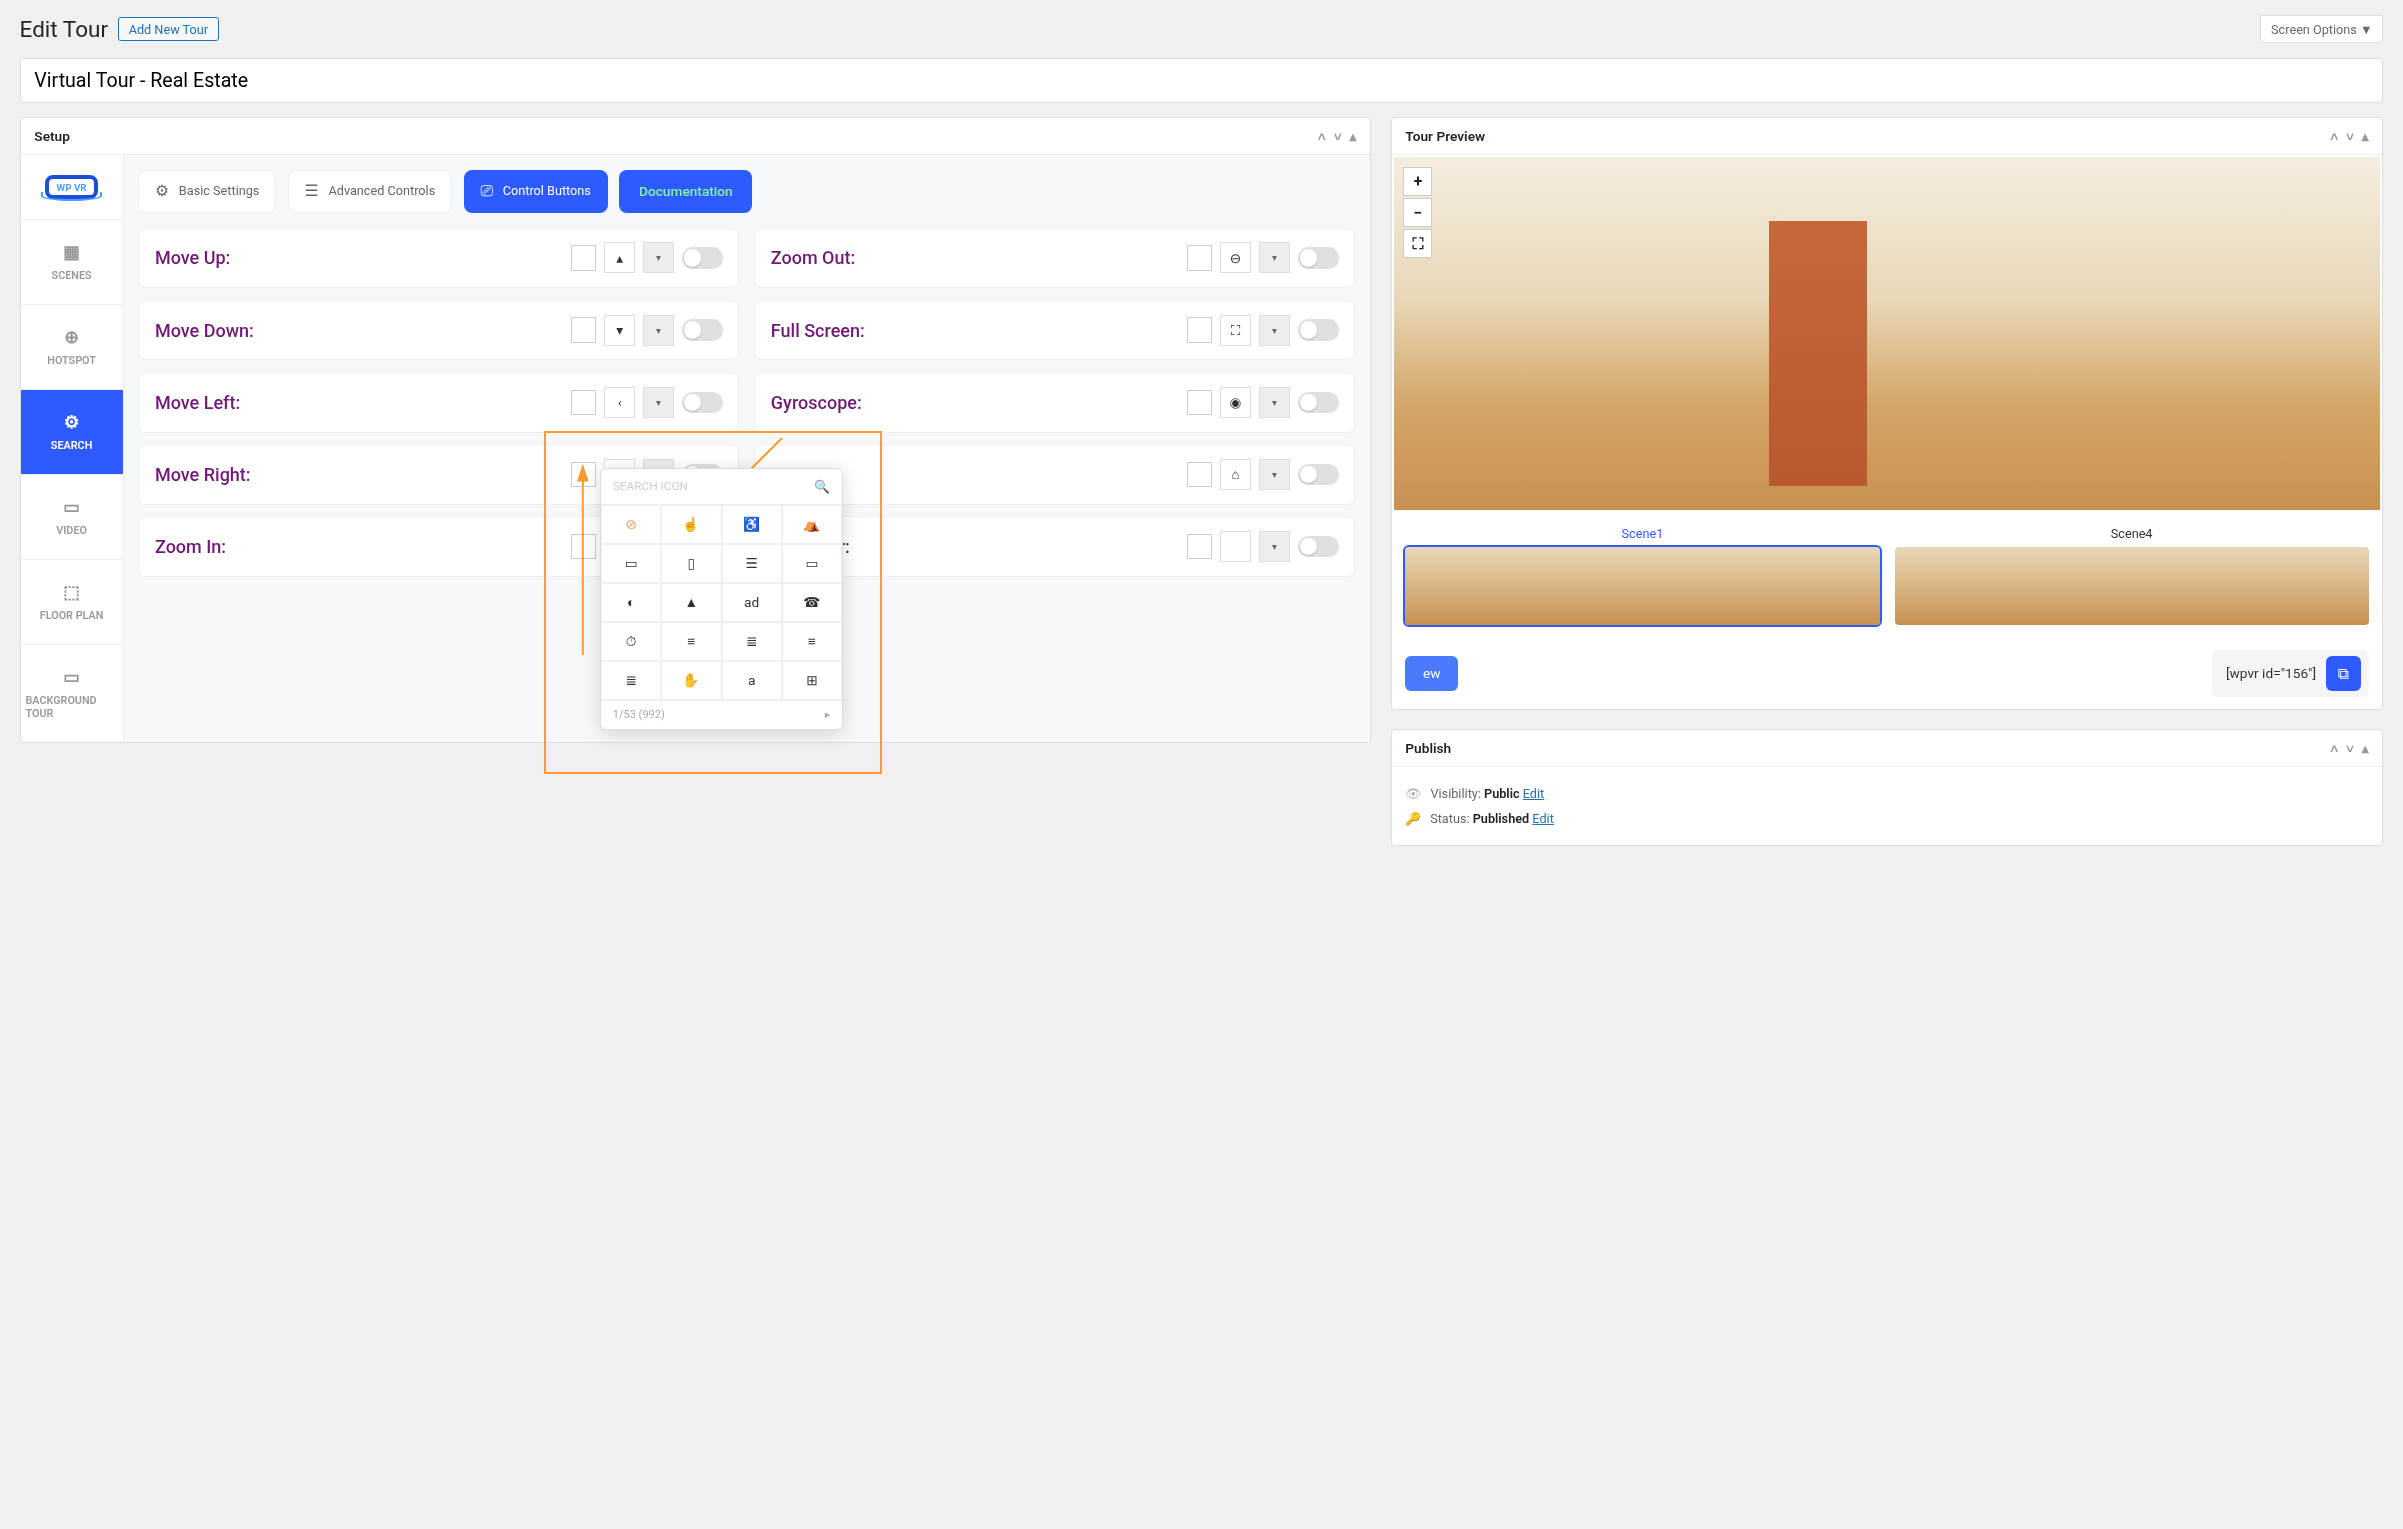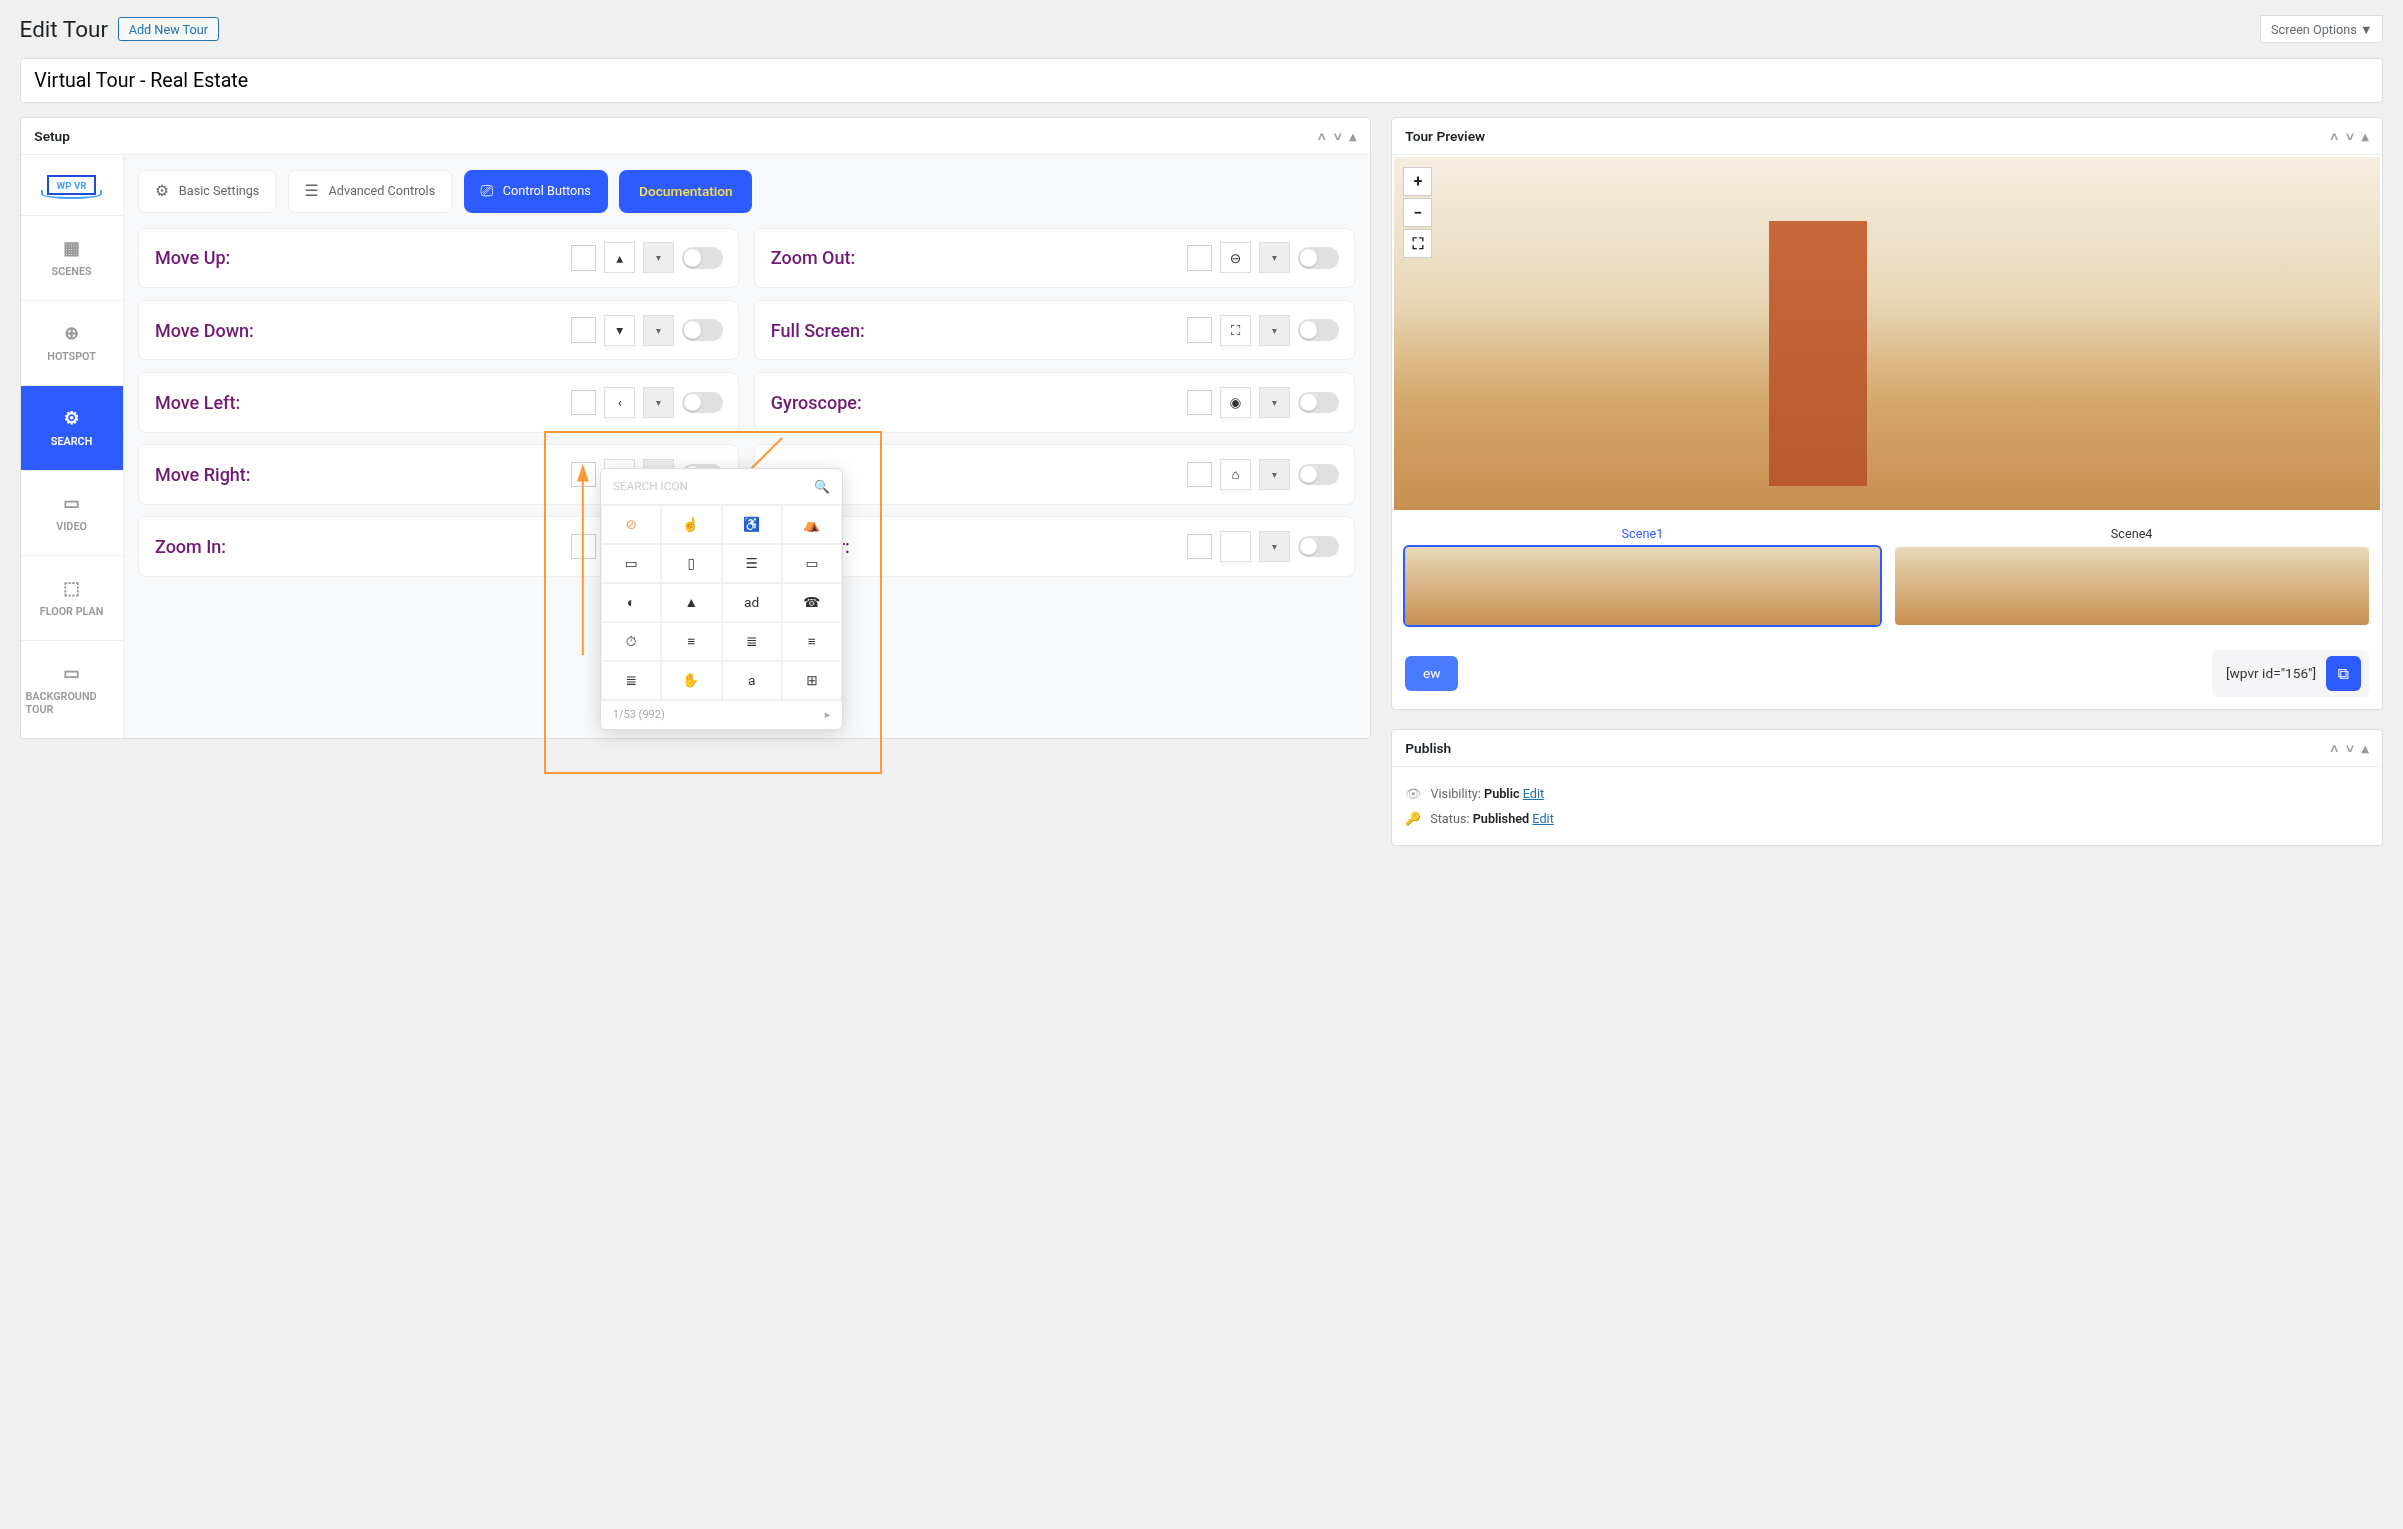--- a/index.html
+++ b/index.html
@@ -17,28 +17,28 @@
 .panel { background:#fff; border:1px solid #ddd; border-radius:3.9px; margin-bottom:19.6px; }
 .panel-head { display:flex; justify-content:space-between; align-items:center; padding:9.8px 13.7px; border-bottom:1px solid #eee; font-weight:600; font-size:13.7px; }
 .panel-toggles { display:flex; gap:7.8px; color:#999; }
 .panel-toggles span { cursor:pointer; font-size:13.7px; }
 .setup-body { display:flex; }
 .side-tabs { width:103px; border-right:1px solid #eee; }
 .side-tab { display:flex; flex-direction:column; align-items:center; justify-content:center; padding:21.6px 4.9px; border-bottom:1px solid #eee; color:#999; cursor:pointer; font-size:10.8px; font-weight:600; gap:7.8px; }
 .side-tab.active { background:#2d5bff; color:#fff; }
 .side-tab .ico { font-size:17.6px; }
 .logo-tab { padding:19.6px 4.9px; text-align:center; }
-.logo-badge { display:inline-block; border:2px solid #1d4ed8; border-radius:0; padding:2.9px 7.8px; font-size:9.8px; font-weight:700; color:#4a9fff; position:relative; }
+.logo-badge { display:inline-block; border:4px solid #1d4ed8; border-radius:8px; padding:2.9px 7.8px; font-size:9.8px; font-weight:700; color:#4a9fff; position:relative; }
 .logo-badge::after { content:""; position:absolute; left:-7.8px; right:-7.8px; bottom:-5.9px; height:7.8px; border:2px solid #4a9fff; border-top:0; border-radius:0 0 50% 50%; }
 .content-area { flex:1; padding:14.7px; background:#f7f8fa; }
 .tabs-row { display:flex; gap:11.8px; margin-bottom:14.7px; }
 .tab-btn { display:flex; align-items:center; gap:9.8px; padding:9.8px 15.7px; background:#fff; border:1px solid #eee; border-radius:7.8px; cursor:pointer; color:#666; font-size:12.7px; line-height:1.3; }
 .tab-btn.selected { background:#2d5bff; color:#fff; border-color:#2d5bff; }
 .tab-btn .ti { font-size:15.7px; }
-.doc-btn { background:#2d5bff; color:#fde047; border:0; padding:13.7px 19.6px; border-radius:7.8px; font-size:13.7px; font-weight:500; cursor:pointer; }
+.doc-btn { background:#2d5bff; color:#86efac; border:0; padding:13.7px 19.6px; border-radius:7.8px; font-size:13.7px; font-weight:500; cursor:pointer; }
 .controls-grid { display:flex; gap:14.7px; }
 .ctrl-col { flex:1; display:flex; flex-direction:column; gap:11.8px; }
 .ctrl-row { display:flex; align-items:center; justify-content:space-between; background:#fff; border:1px solid #eee; border-radius:7.8px; padding:13.7px 15.7px; }
 .ctrl-label { font-size:18px; color:#701a75; font-weight:500; }
 .ctrl-widgets { display:flex; align-items:center; gap:7.8px; }
 .color-box { width:25.5px; height:25.5px; border:1px solid #ccc; background:#fff; cursor:pointer; }
 .icon-btn { width:31px; height:31px; display:flex; align-items:center; justify-content:center; border:1px solid #ddd; background:#fff; cursor:pointer; font-size:13.7px; color:#333; }
 .dd-btn { width:31px; height:31px; display:flex; align-items:center; justify-content:center; border:1px solid #ddd; background:#eee; cursor:pointer; font-size:9.8px; color:#666; }
 .toggle { width:41px; height:21.6px; background:#e0e0e0; border-radius:10.8px; position:relative; cursor:pointer; }
 .toggle::after { content:""; position:absolute; left:2px; top:2px; width:17.6px; height:17.6px; background:#fff; border-radius:50%; box-shadow:0 1px 2px rgba(0,0,0,.2); }

